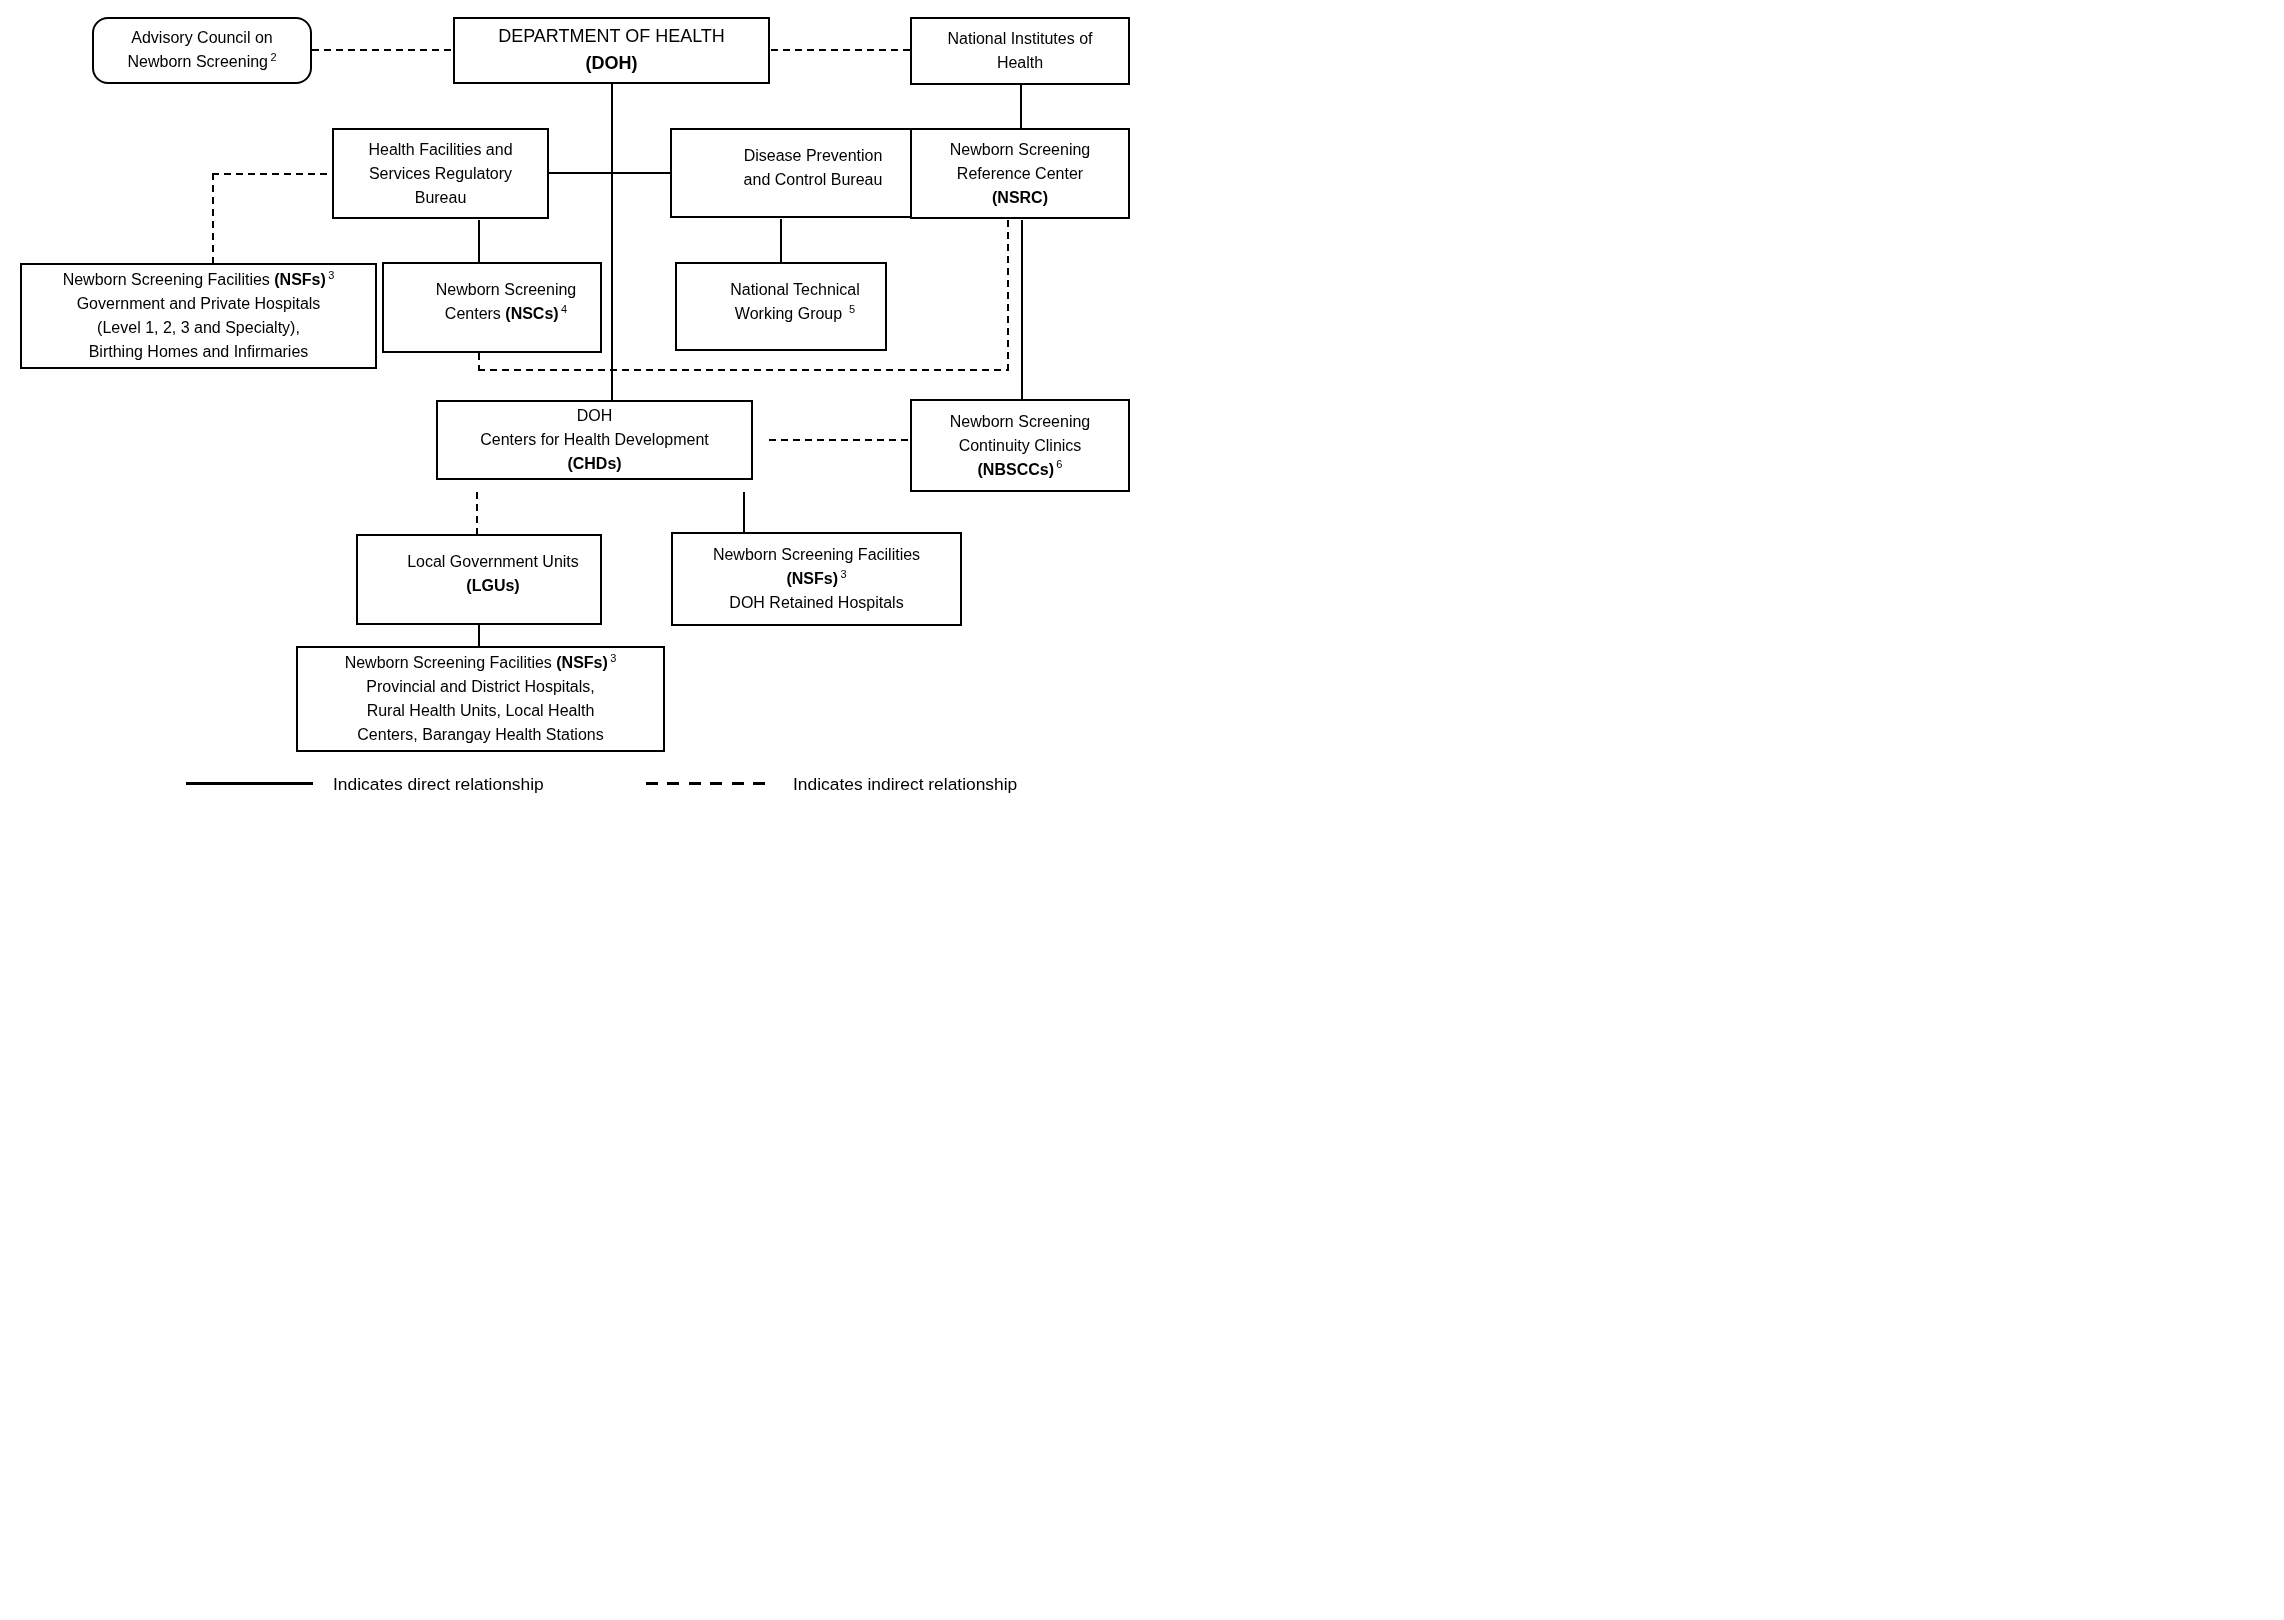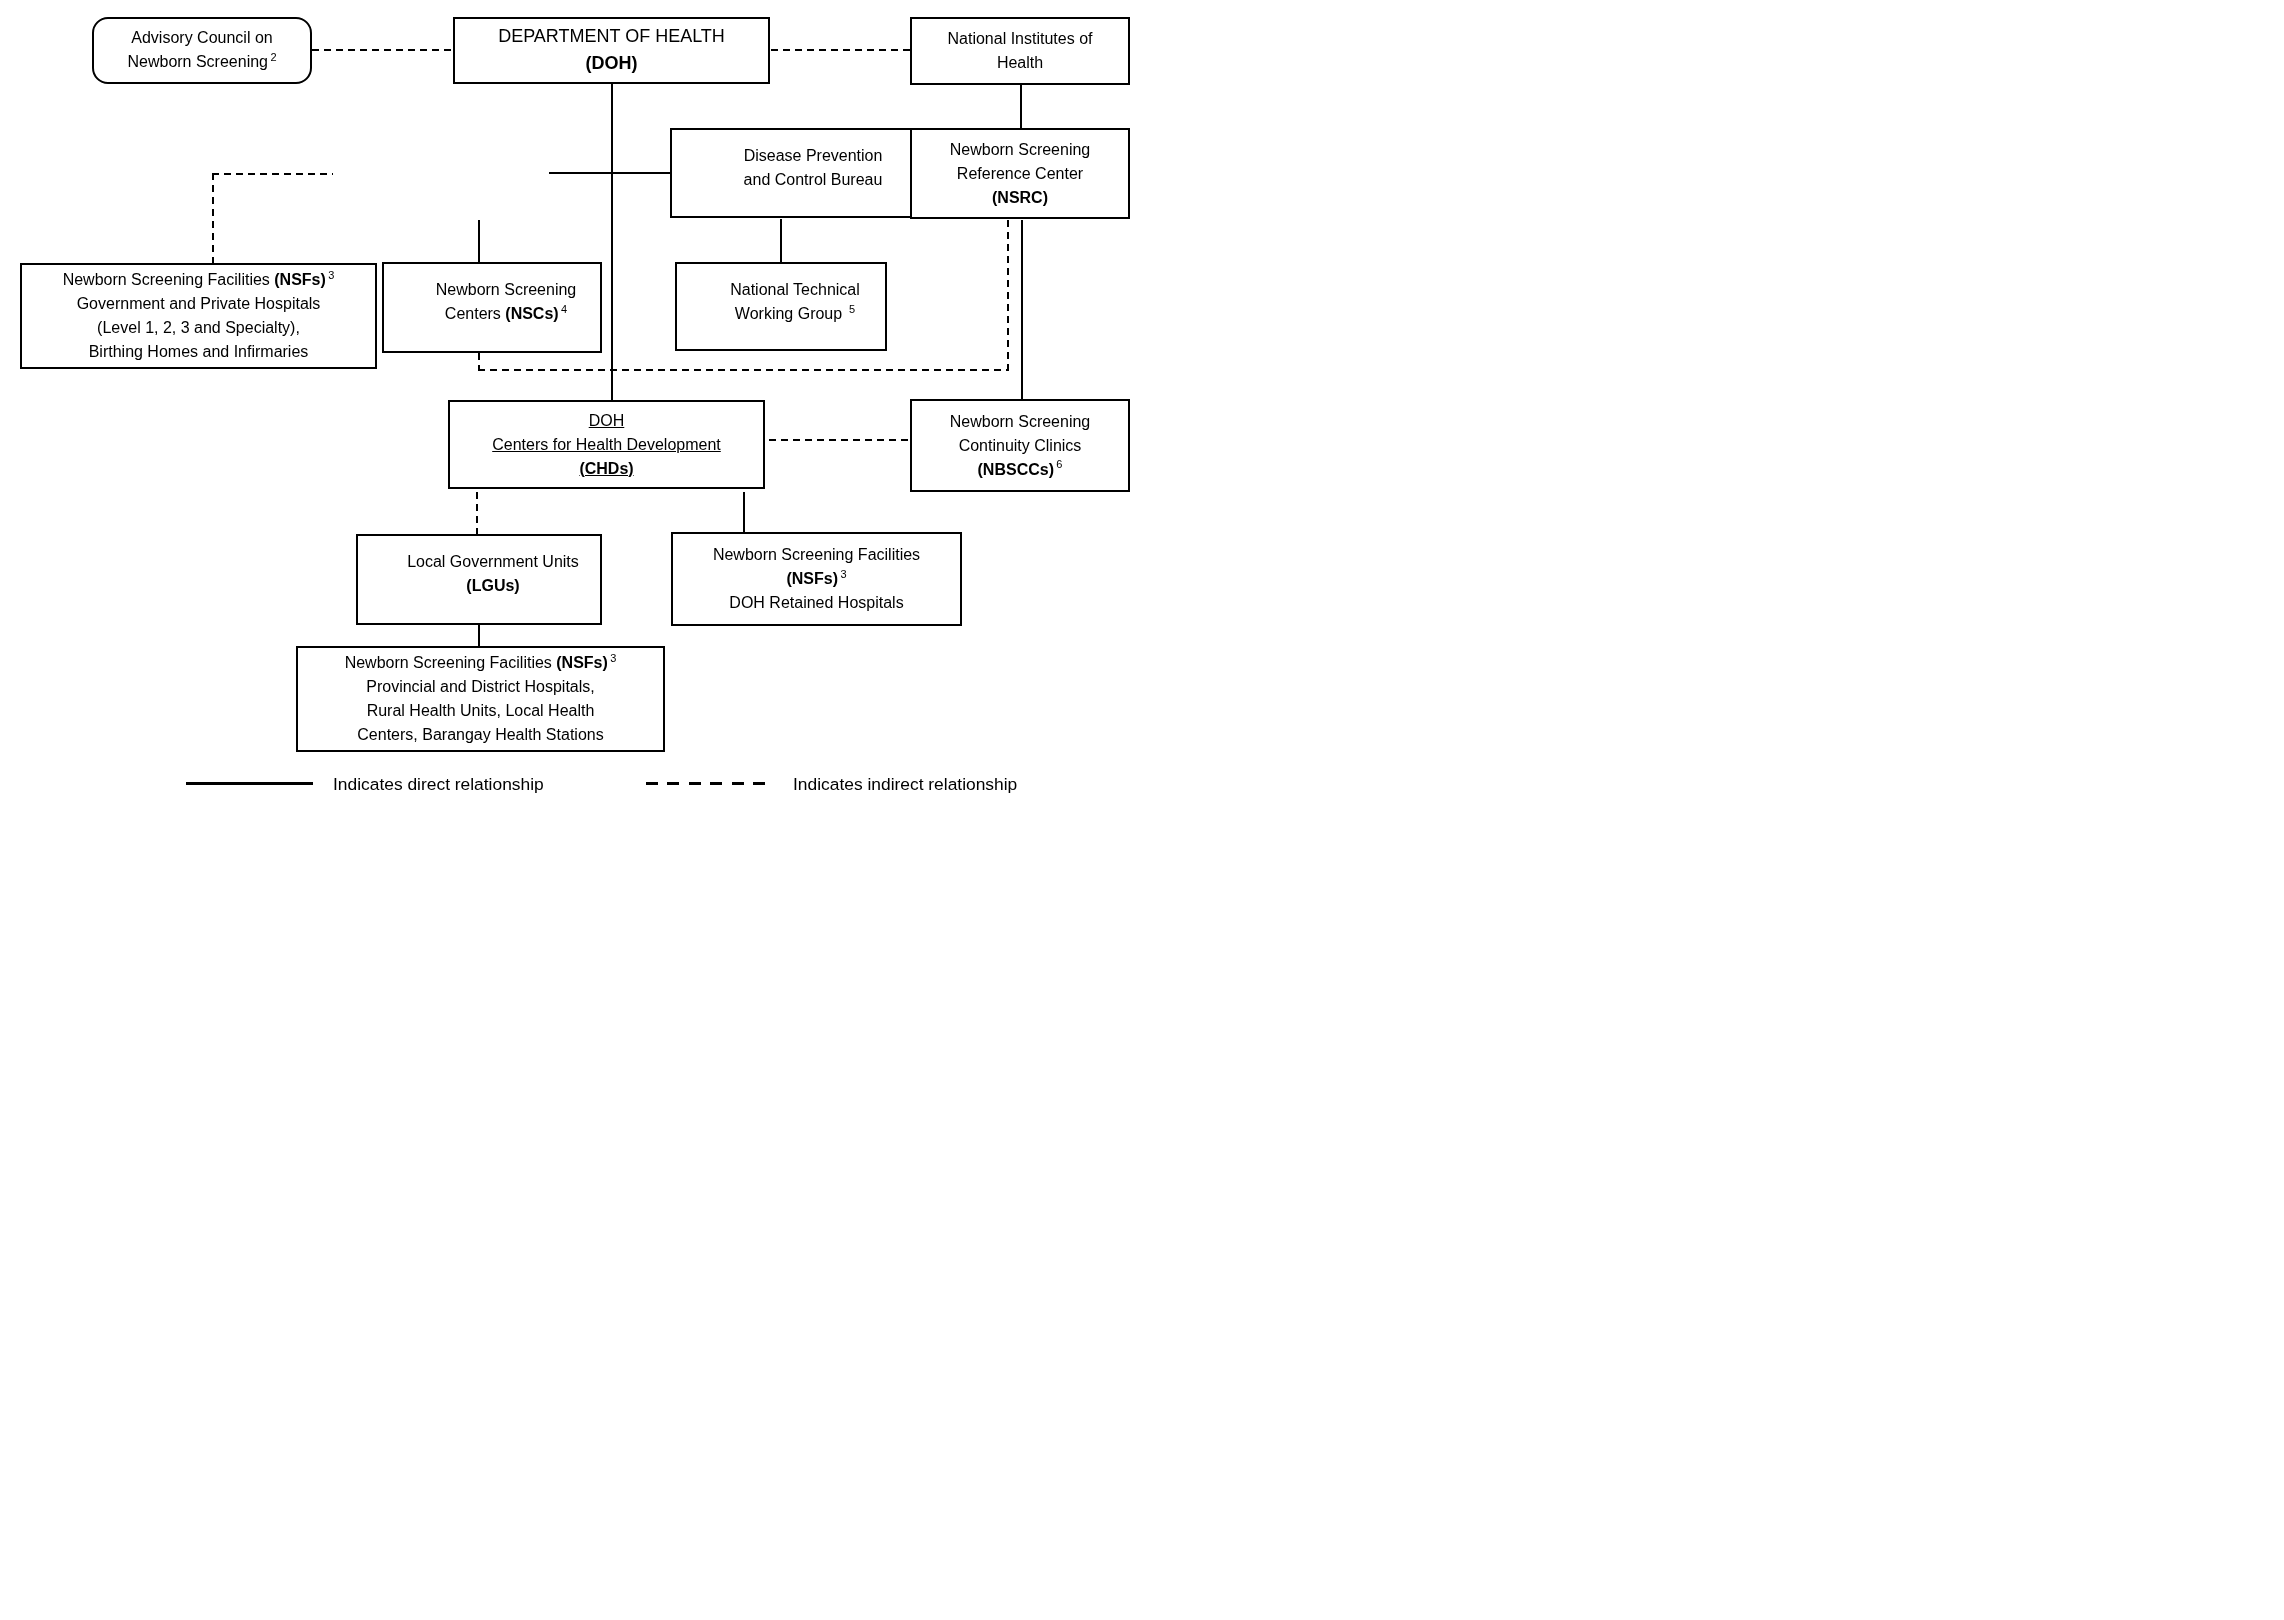--- a/index.html
+++ b/index.html
@@ -56,20 +56,25 @@
   <div class="box" style="left:910px;top:16.6px;width:220px;height:68px;">
     <div class="bl">National Institutes of</div>
     <div class="bl">Health</div>
   </div>
 
   <div class="box" style="left:453px;top:16.6px;width:317px;height:67px;">
     <div class="bl doh-title">DEPARTMENT OF HEALTH</div>
     <div class="bl doh-title"><b>(DOH)</b></div>
   </div>
 
+  <div class="box" style="left:332px;top:128px;width:217px;height:91px;">
+    <div class="bl">Health Facilities and</div>
+    <div class="bl">Services Regulatory</div>
+    <div class="bl">Bureau</div>
+  </div>
 
   <div class="box topalign" style="left:670px;top:128px;width:258px;height:90px;">
     <div class="bl">Disease Prevention</div>
     <div class="bl">and Control Bureau</div>
   </div>
 
   <div class="box" style="left:910px;top:128px;width:220px;height:91px;">
     <div class="bl">Newborn Screening</div>
     <div class="bl">Reference Center</div>
     <div class="bl"><b>(NSRC)</b></div>
@@ -85,21 +90,21 @@
   <div class="box topalign" style="left:382px;top:262px;width:220px;height:91px;">
     <div class="bl">Newborn Screening</div>
     <div class="bl"><span>Centers </span><b>(NSCs)</b><sup>4</sup></div>
   </div>
 
   <div class="box topalign" style="left:675px;top:262px;width:212px;height:89px;">
     <div class="bl">National Technical</div>
     <div class="bl"><span>Working Group </span><sup>5</sup></div>
   </div>
 
-  <div class="box" style="left:448px;top:400px;width:317px;height:89px;text-decoration:underline;">
+  <div class="box" style="left:436px;top:400px;width:317px;height:80px;">
     <div class="bl">DOH</div>
     <div class="bl">Centers for Health Development</div>
     <div class="bl"><b>(CHDs)</b></div>
   </div>
 
   <div class="box" style="left:910px;top:399px;width:220px;height:93px;">
     <div class="bl">Newborn Screening</div>
     <div class="bl">Continuity Clinics</div>
     <div class="bl"><b>(NBSCCs)</b><sup>6</sup></div>
   </div>

